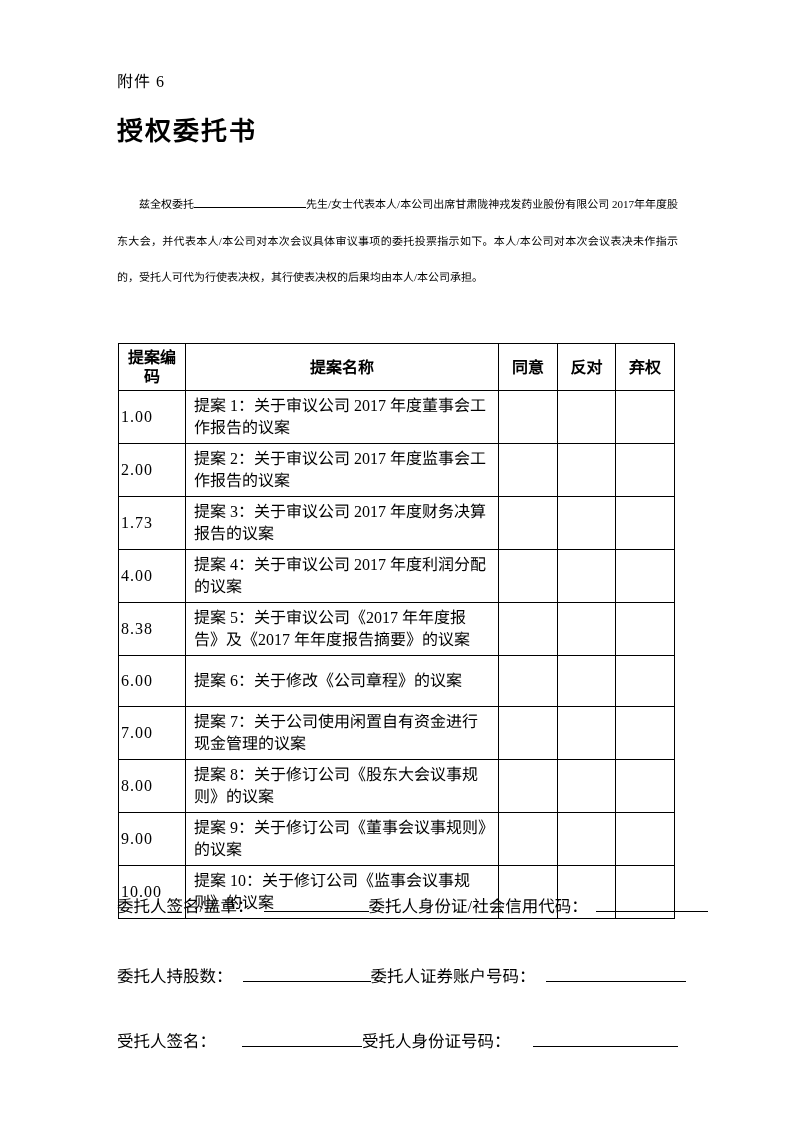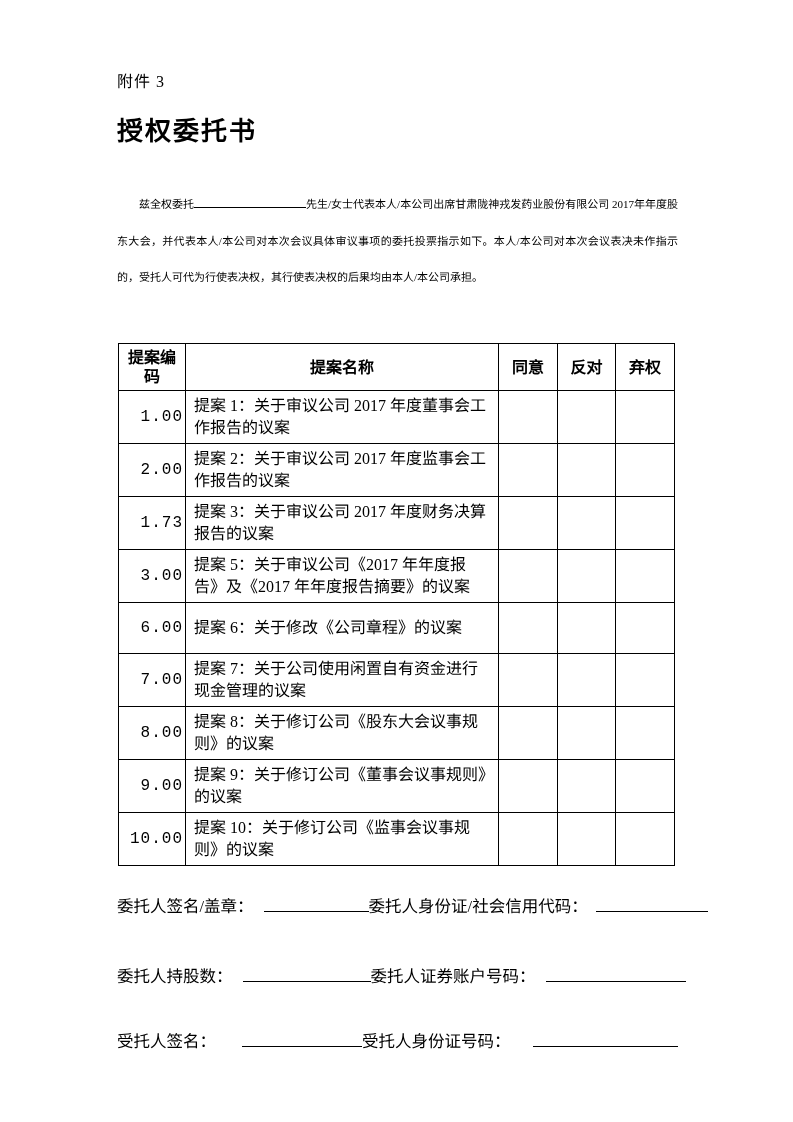--- a/index.html
+++ b/index.html
@@ -49,22 +49,22 @@
     border: 1.5px solid #000;
     vertical-align: middle;
   }
   table.proposals th {
     font-weight: bold;
     text-align: center;
     padding: 4px 5px;
     line-height: 19px;
   }
   td.code-cell {
-    text-align: right;
-    font-family: Liberation Mono, monospace;
+    text-align: left;
+    font-family: Liberation Serif, serif;
     letter-spacing: 1px;
     padding: 16px 2px;
   }
   td.name-cell {
     text-align: left;
     padding: 4px 8px;
     line-height: 22px;
   }
   td.vote-cell { height: 42px; }
   tr.row-single td.vote-cell, tr.row-single td { height: 36px; }
@@ -88,21 +88,21 @@
   .w128 { width: 128px; margin-left: 10px; }
   .w140 { width: 140px; margin-left: 10px; }
   .w120 { width: 120px; margin-left: 26px; }
   .w145 { width: 145px; margin-left: 22px; }
 </style>
 </head>
 <body>
 
 <div class="page">
 
-  <div class="attachment">附件 3</div>
+  <div class="attachment">附件 6</div>
 
   <h1 class="doc-title">授权委托书</h1>
 
   <p class="intro"><span>兹全权委托</span><span class="blank-inline"></span><span>先生/女士代表本人/本公司出席甘肃陇神戎发药业股份有限公司 2017年年度股东大会，并代表本人/本公司对本次会议具体审议事项的委托投票指示如下。本人/本公司对本次会议表决未作指示的，受托人可代为行使表决权，其行使表决权的后果均由本人/本公司承担。</span></p>
 
   <table class="proposals">
     <colgroup>
       <col style="width:67px">
         <col style="width:313px">
         <col style="width:59px">
@@ -134,21 +134,28 @@
         <td class="vote-cell"></td>
       </tr>
       <tr>
         <td class="code-cell">1.73</td>
         <td class="name-cell">提案 3：关于审议公司 2017 年度财务决算报告的议案</td>
         <td class="vote-cell"></td>
         <td class="vote-cell"></td>
         <td class="vote-cell"></td>
       </tr>
       <tr>
-        <td class="code-cell">3.00</td>
+        <td class="code-cell">4.00</td>
+        <td class="name-cell">提案 4：关于审议公司 2017 年度利润分配的议案</td>
+        <td class="vote-cell"></td>
+        <td class="vote-cell"></td>
+        <td class="vote-cell"></td>
+      </tr>
+      <tr>
+        <td class="code-cell">8.38</td>
         <td class="name-cell">提案 5：关于审议公司《2017 年年度报告》及《2017 年年度报告摘要》的议案</td>
         <td class="vote-cell"></td>
         <td class="vote-cell"></td>
         <td class="vote-cell"></td>
       </tr>
       <tr class="row-single">
         <td class="code-cell">6.00</td>
         <td class="name-cell">提案 6：关于修改《公司章程》的议案</td>
         <td class="vote-cell"></td>
         <td class="vote-cell"></td>

